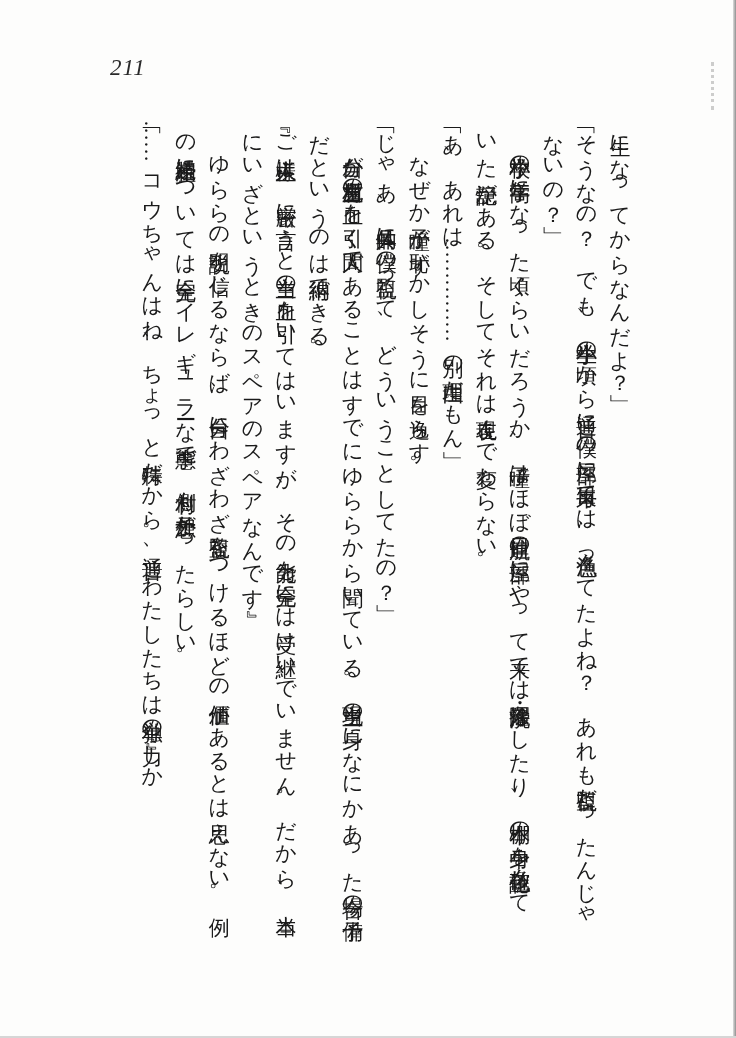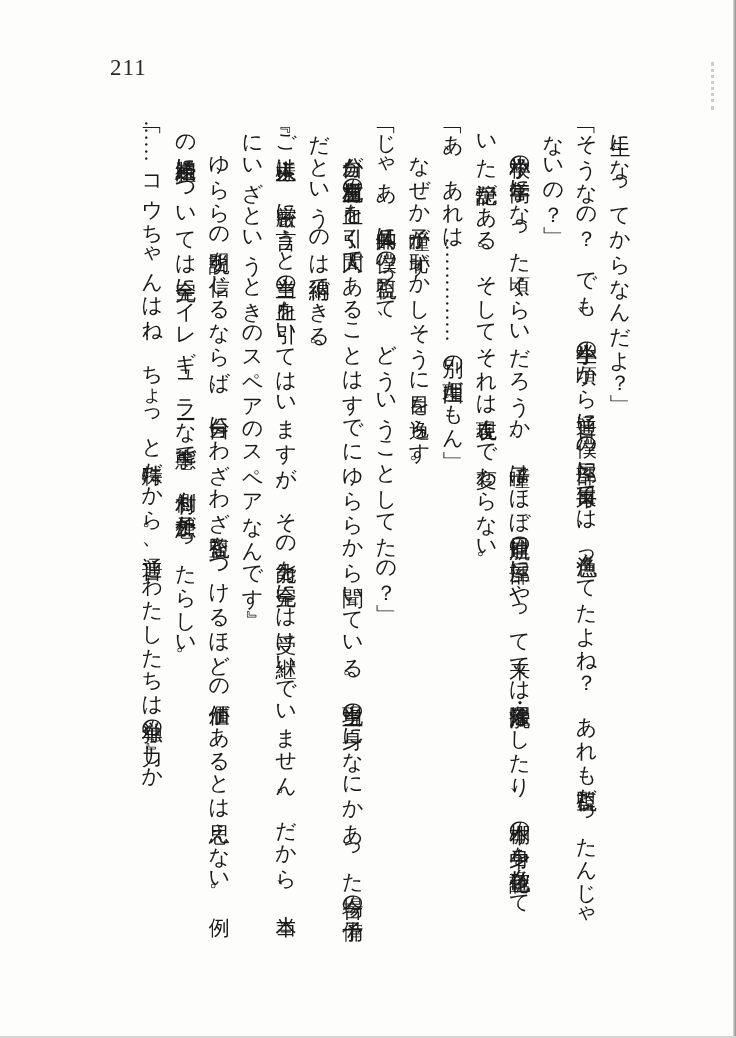--- a/index.html
+++ b/index.html
@@ -10,20 +10,21 @@
     background: #fdfdfc;
     overflow: hidden;
     font-family: "Liberation Serif", "DejaVu Serif", serif;
     color: #161616;
   }
   .page-number {
     position: absolute;
     left: 110px;
     top: 55px;
     font-size: 23px;
+    font-style: italic;
     color: #2a2a2a;
     letter-spacing: 1px;
   }
   .text-block {
     position: absolute;
     top: 120px;
     right: 100px;
     height: 800px;
     writing-mode: vertical-rl;
     text-orientation: mixed;

